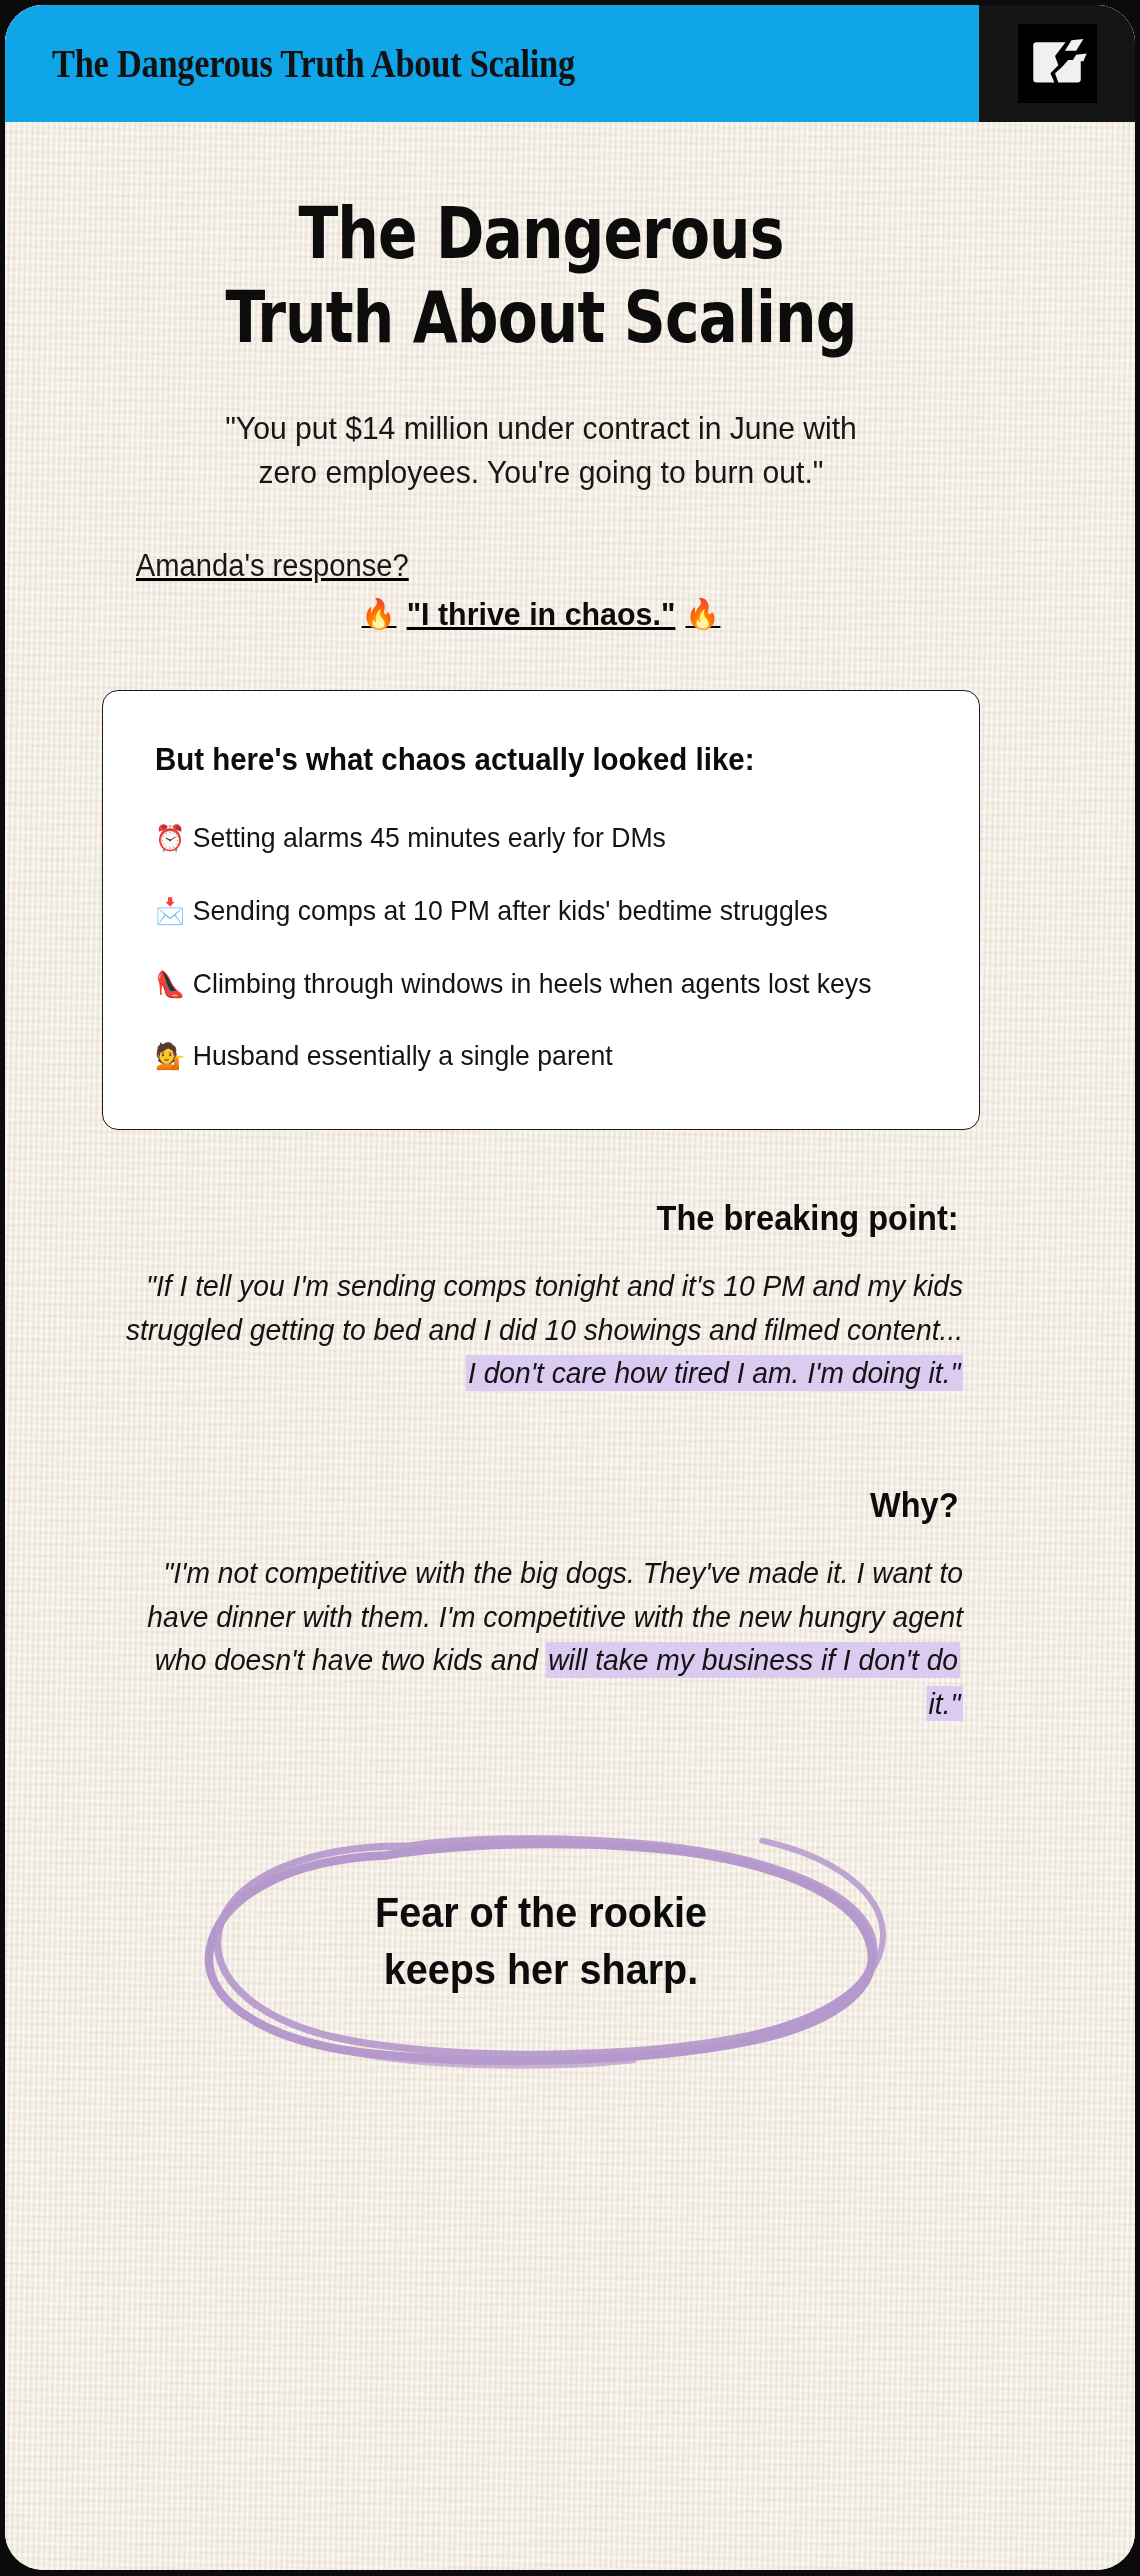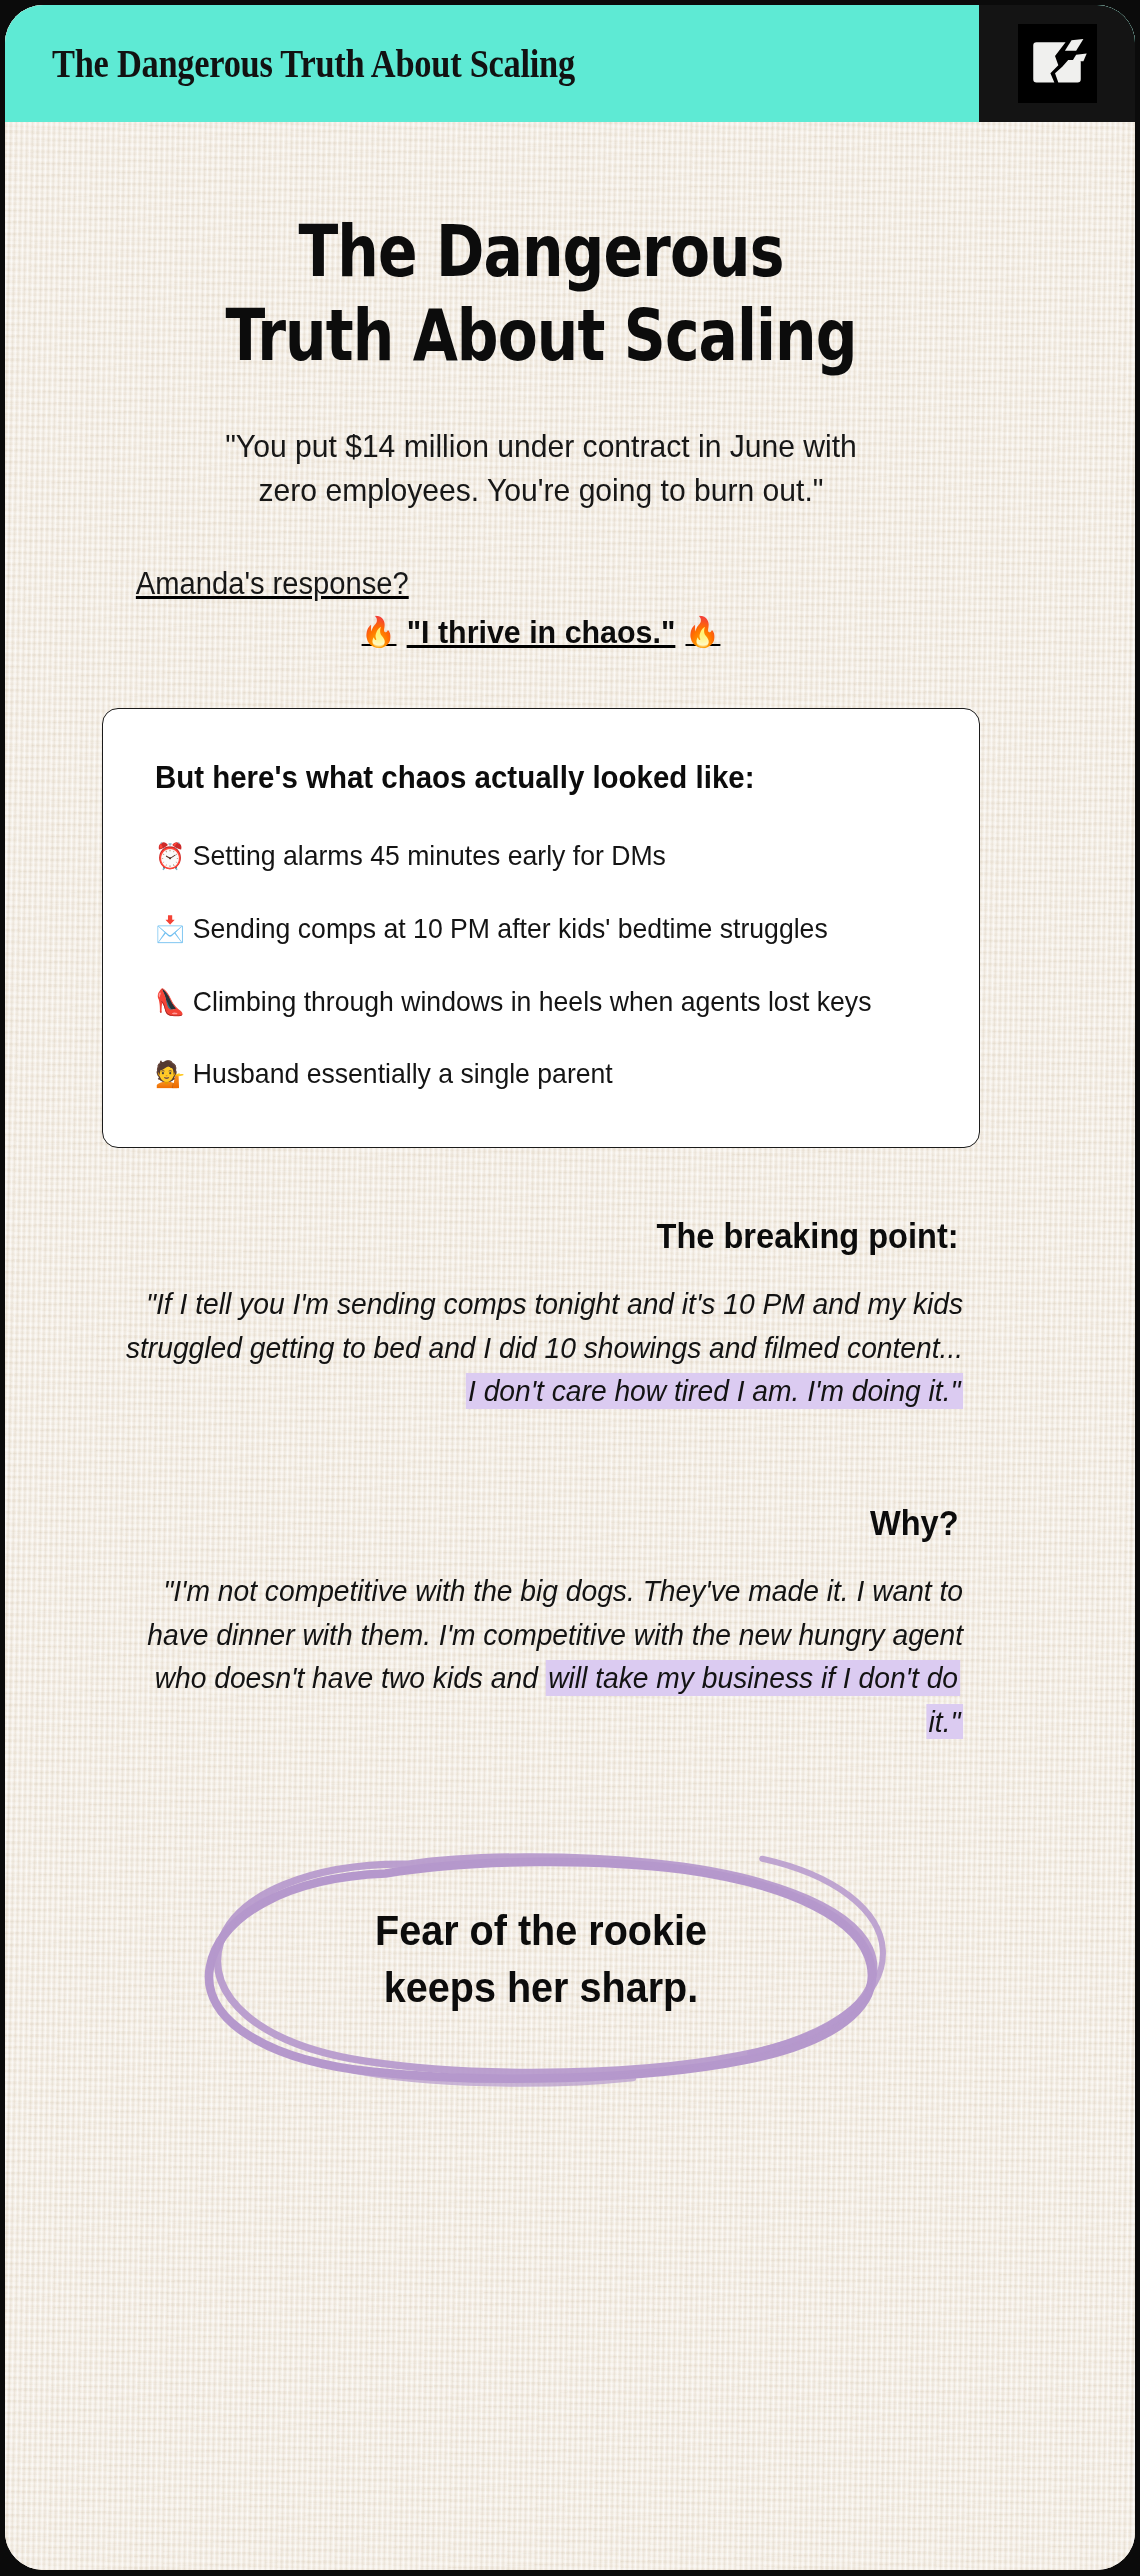--- a/index.html
+++ b/index.html
@@ -59,21 +59,21 @@
     pointer-events: none;
   }
 
   
   .header {
     position: absolute;
     left: 0;
     top: 0;
     width: 1130px;
     height: 117px;
-    background: #5eead4;
+    background: #0ea5e9;
     z-index: 5;
   }
   .header-title {
     position: absolute;
     left: 47px;
     top: 0;
     height: 117px;
     display: flex;
     align-items: center;
     font-family: "Liberation Serif", "DejaVu Serif", serif;
@@ -103,21 +103,21 @@
     background: #000;
     display: flex;
     align-items: center;
     justify-content: center;
   }
 
   
   .content {
     position: absolute;
     left: 0;
-    top: 135px;
+    top: 117px;
     width: 1072px;
     z-index: 3;
   }
 
   .main-title {
     margin: 0;
     padding: 70px 81px 0 81px;
     text-align: center;
     font-family: "DejaVu Sans Condensed", "Liberation Sans Narrow", "Liberation Sans", sans-serif;
     font-weight: bold;

